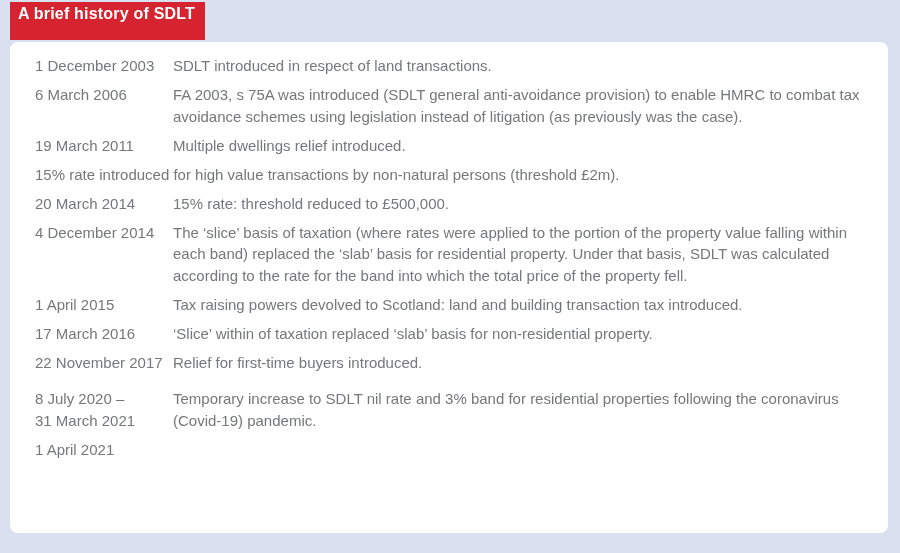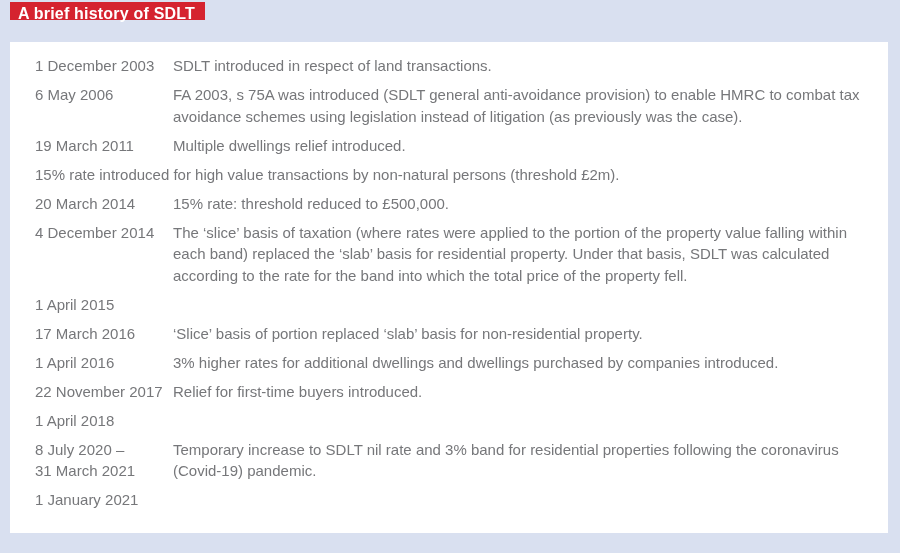--- a/index.html
+++ b/index.html
@@ -20,33 +20,34 @@
   }
   .banner {
     position: absolute;
     left: 10px;
     top: 2px;
     background: #d5232f;
     color: #ffffff;
     font-size: 16px;
     font-weight: bold;
     line-height: 23px;
-    height: 18px;
+    height: 38px;
     padding: 0 10px 0 8px;
     letter-spacing: 0.2px;
   }
   .panel {
     position: absolute;
     left: 10px;
     top: 42px;
     width: 878px;
     height: 491px;
     background: #ffffff;
     box-sizing: border-box;
     padding: 13px 20px 0 25px;
+    border-radius: 8px;
   }
   .rows {
     display: flex;
     flex-direction: column;
     gap: 7.5px;
   }
   .row {
     display: flex;
     color: #76777a;
     font-size: 15px;
@@ -70,21 +71,21 @@
     <span>A brief history of SDLT</span>
   </div>
   <div class="panel">
     <div class="rows" id="rows">
   <div class="row">
     <div class="date">1 December 2003</div>
     <div class="desc">SDLT introduced in respect of land transactions.</div>
   </div>
 
   <div class="row">
-    <div class="date">6 May 2006</div>
+    <div class="date">6 March 2006</div>
     <div class="desc">FA 2003, s 75A was introduced (SDLT general anti-avoidance provision) to enable HMRC to combat tax avoidance schemes using legislation instead of litigation (as previously was the case).</div>
   </div>
 
   <div class="row">
     <div class="date">19 March 2011</div>
     <div class="desc">Multiple dwellings relief introduced.</div>
   </div>
 
   <div class="row">
     <div class="desc">15% rate introduced for high value transactions by non-natural persons (threshold £2m).</div>
@@ -95,45 +96,41 @@
     <div class="desc">15% rate: threshold reduced to £500,000.</div>
   </div>
 
   <div class="row">
     <div class="date">4 December 2014</div>
     <div class="desc">The ‘slice’ basis of taxation (where rates were applied to the portion of the property value falling within each band) replaced the ‘slab’ basis for residential property. Under that basis, SDLT was calculated according to the rate for the band into which the total price of the property fell.</div>
   </div>
 
   <div class="row">
     <div class="date">1 April 2015</div>
+    <div class="desc">Tax raising powers devolved to Scotland: land and building transaction tax introduced.</div>
   </div>
 
   <div class="row">
     <div class="date">17 March 2016</div>
-    <div class="desc">‘Slice’ basis of portion replaced ‘slab’ basis for non-residential property.</div>
+    <div class="desc">‘Slice’ within of taxation replaced ‘slab’ basis for non-residential property.</div>
   </div>
 
-  <div class="row">
-    <div class="date">1 April 2016</div>
-    <div class="desc">3% higher rates for additional dwellings and dwellings purchased by companies introduced.</div>
-  </div>
 
   <div class="row">
     <div class="date">22 November 2017</div>
     <div class="desc">Relief for first-time buyers introduced.</div>
   </div>
 
   <div class="row">
-    <div class="date">1 April 2018</div>
   </div>
 
   <div class="row">
     <div class="date">8 July 2020 –
 31 March 2021</div>
     <div class="desc">Temporary increase to SDLT nil rate and 3% band for residential properties following the coronavirus (Covid-19) pandemic.</div>
   </div>
 
   <div class="row">
-    <div class="date">1 January 2021</div>
+    <div class="date">1 April 2021</div>
   </div>
 </div>
   </div>
 </div>
 
 </body></html>

